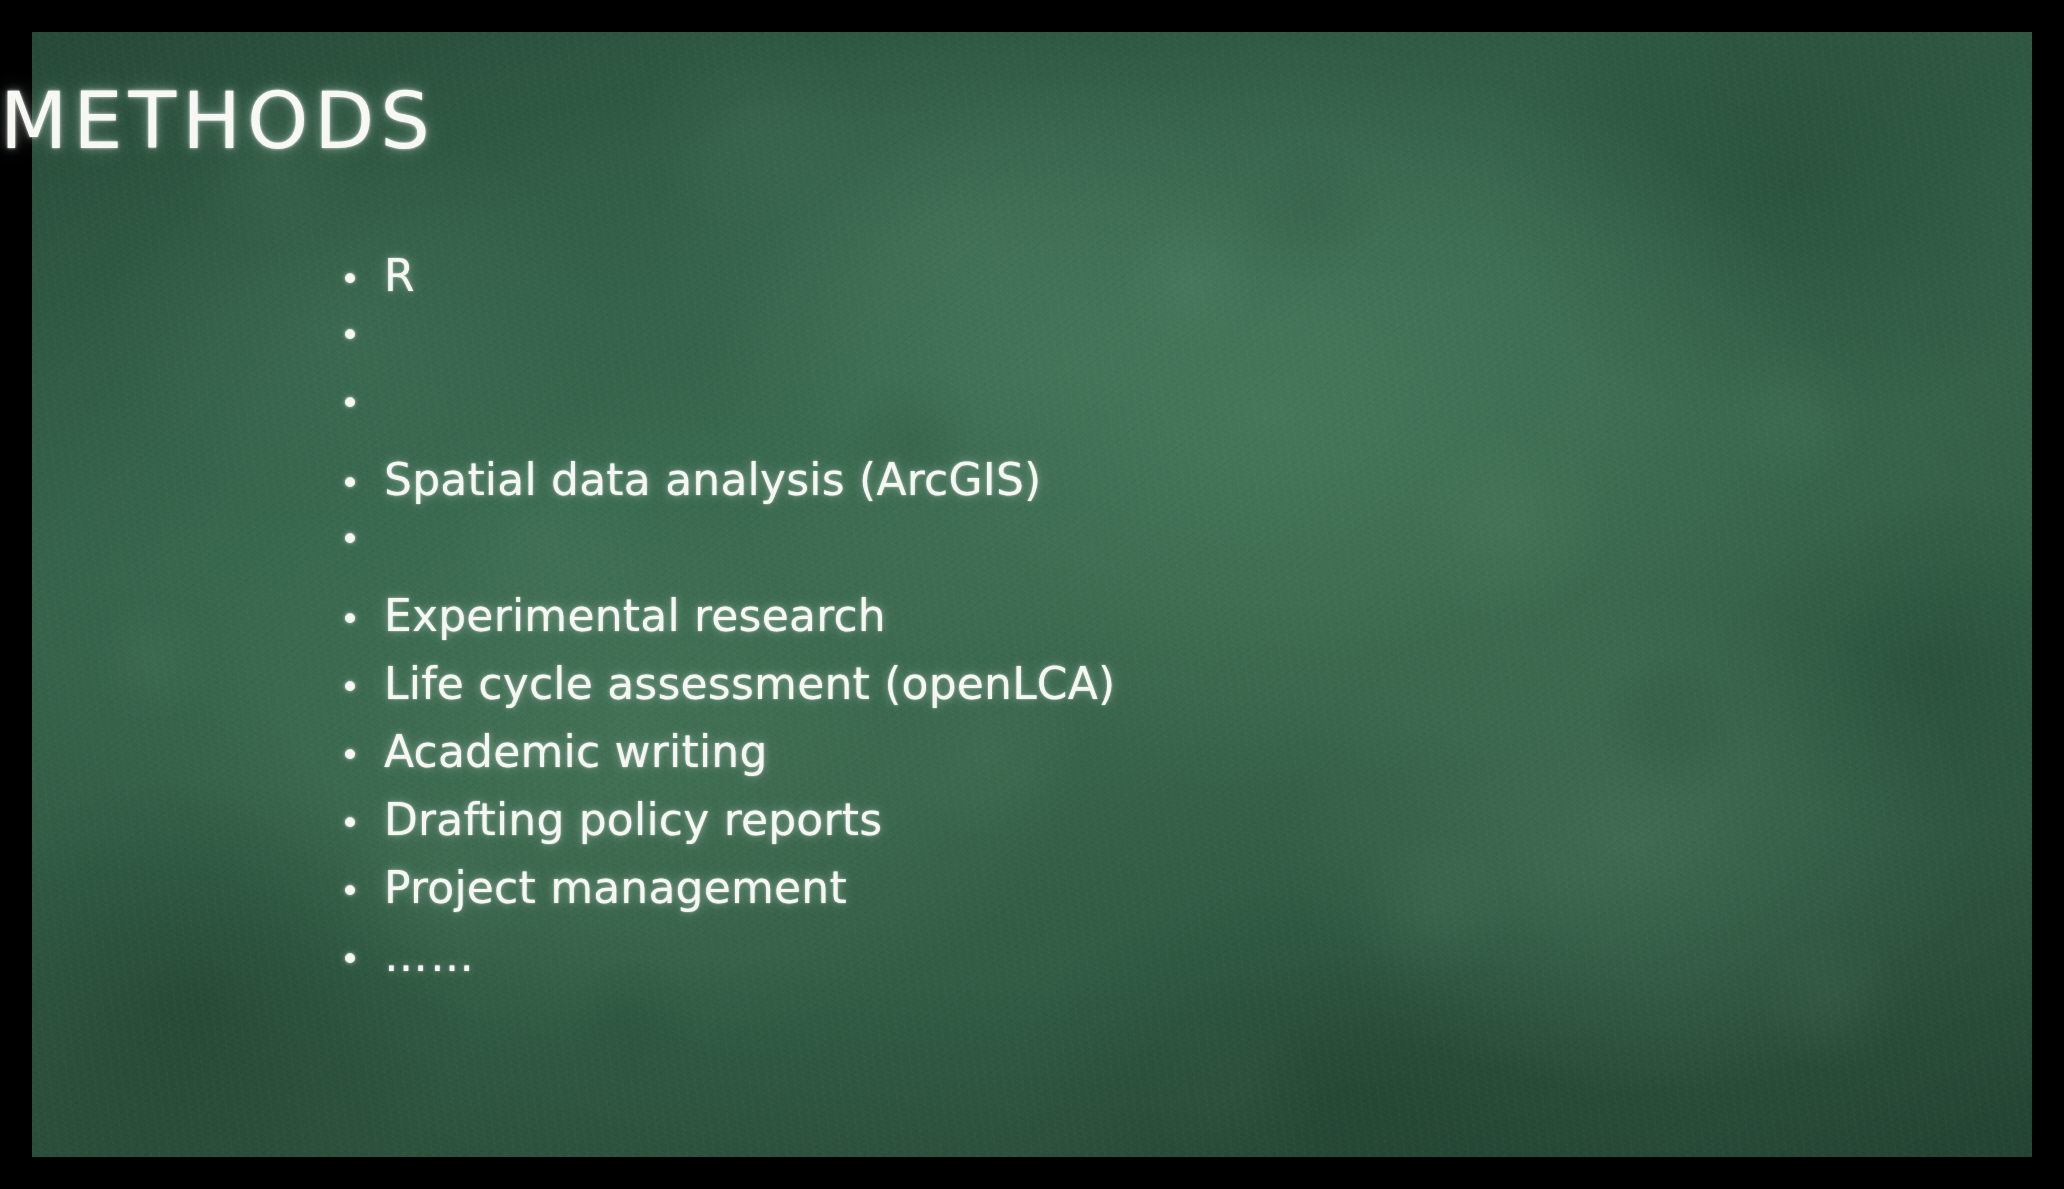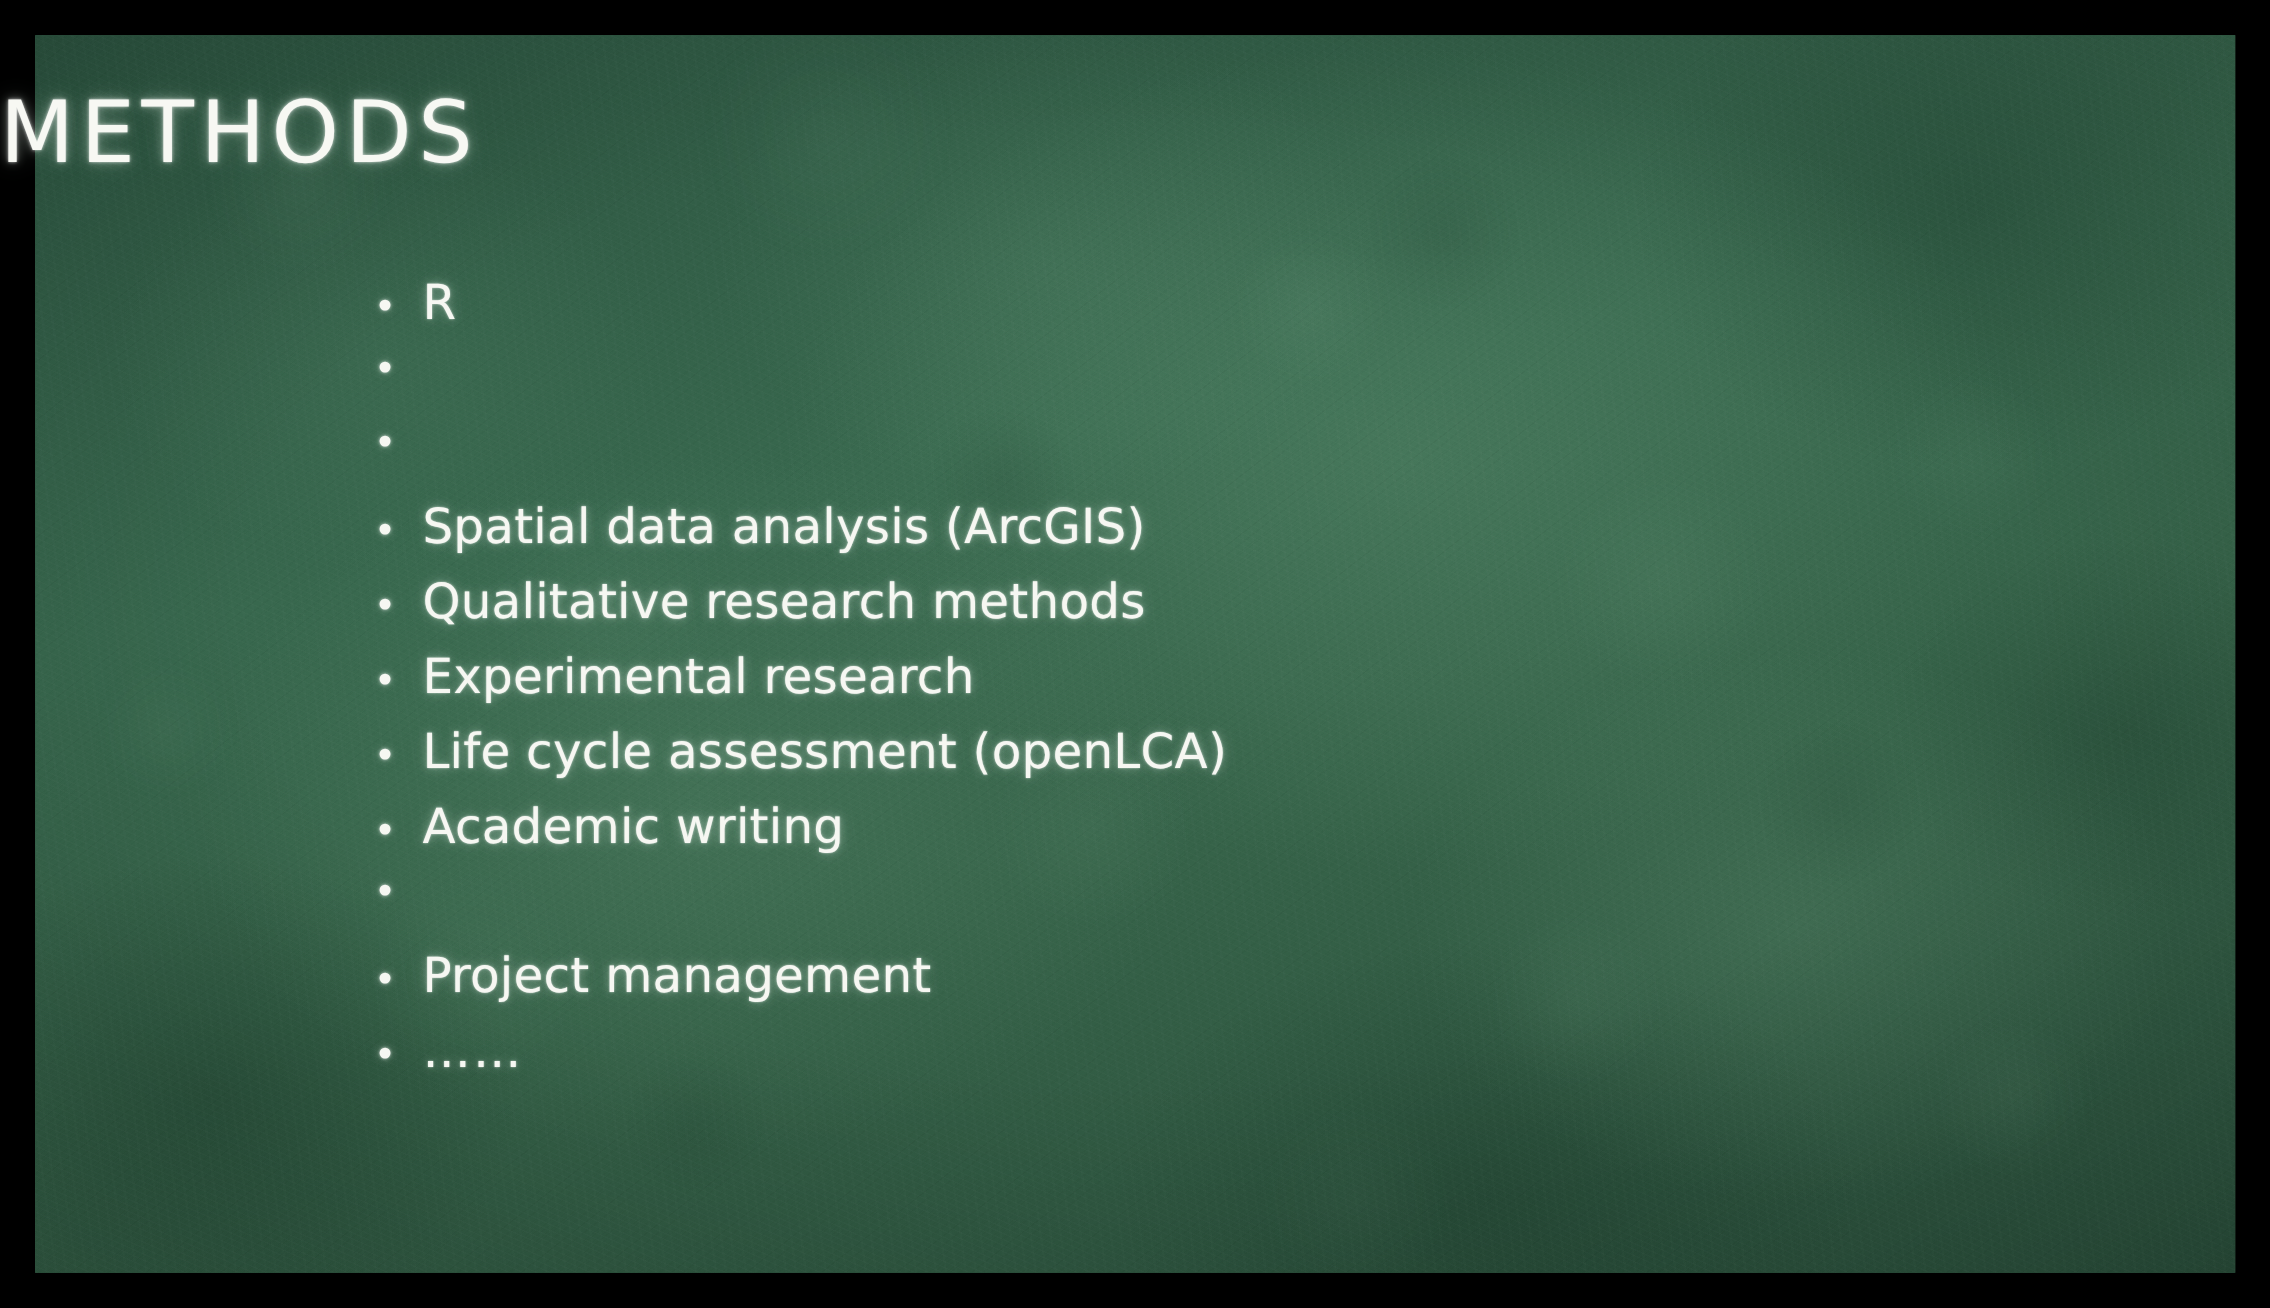--- a/index.html
+++ b/index.html
@@ -189,40 +189,40 @@
         <span class="bullet-marker">•</span>
       </li>
 
       <li class="bullet-row">
         <span class="bullet-marker">•</span>
         <span class="bullet-text">Spatial data analysis (ArcGIS)</span>
       </li>
 
       <li class="bullet-row">
         <span class="bullet-marker">•</span>
-        <span class="bullet-text">Qualitative research methods</span>
       </li>
 
       <li class="bullet-row">
         <span class="bullet-marker">•</span>
         <span class="bullet-text">Experimental research</span>
       </li>
 
       <li class="bullet-row">
         <span class="bullet-marker">•</span>
         <span class="bullet-text">Life cycle assessment (openLCA)</span>
       </li>
 
       <li class="bullet-row">
         <span class="bullet-marker">•</span>
         <span class="bullet-text">Academic writing</span>
       </li>
 
       <li class="bullet-row">
         <span class="bullet-marker">•</span>
+        <span class="bullet-text">Drafting policy reports</span>
       </li>
 
       <li class="bullet-row">
         <span class="bullet-marker">•</span>
         <span class="bullet-text">Project management</span>
       </li>
 
       <li class="bullet-row">
         <span class="bullet-marker">•</span>
         <span class="bullet-text is-ellipsis">……</span>

